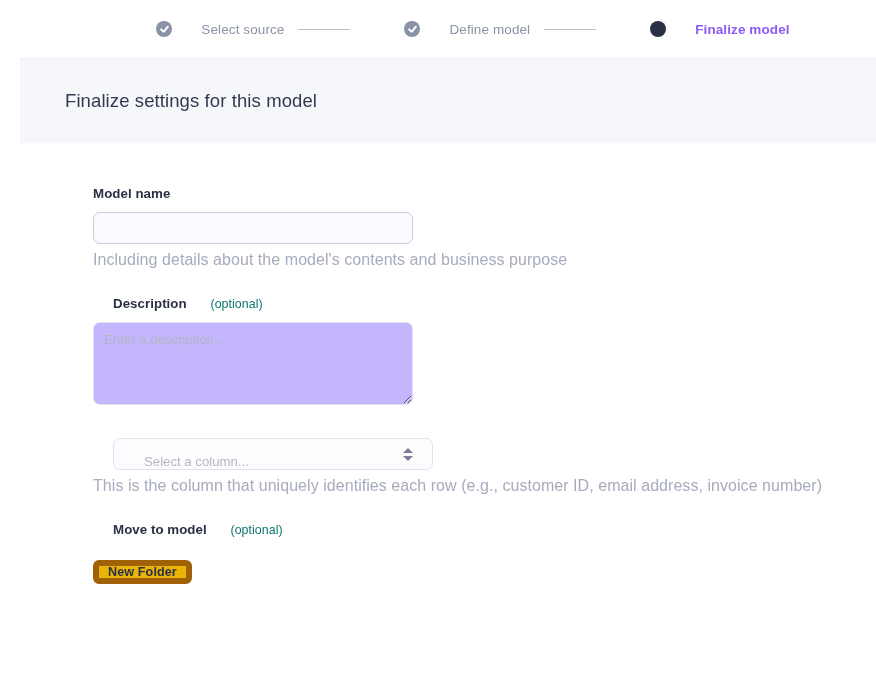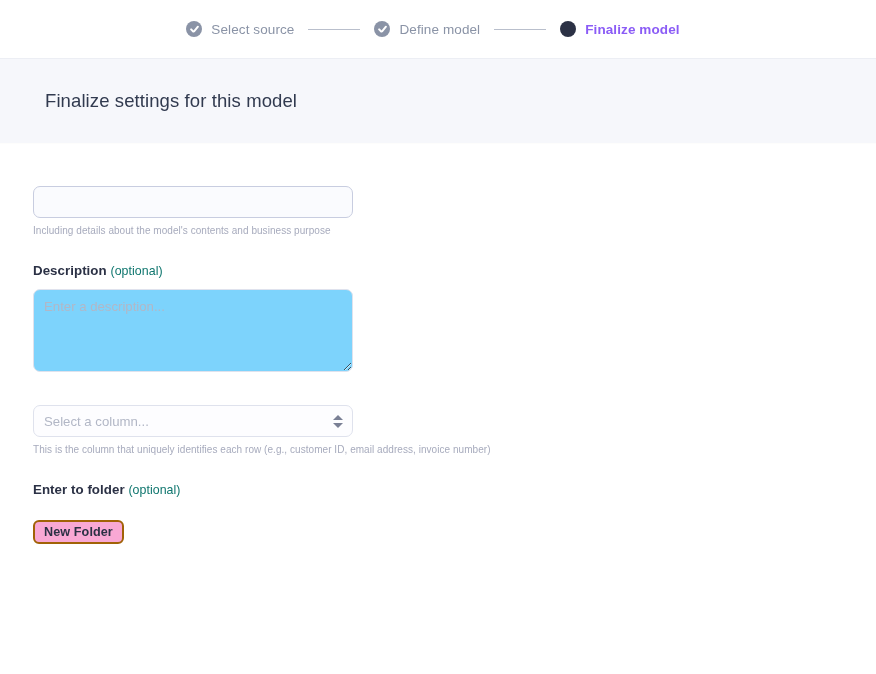--- a/index.html
+++ b/index.html
@@ -1,16 +1,16 @@
 <!DOCTYPE html>
 <html><head>
 <meta charset="utf-8">
 <title>Finalize model</title>
 <style>
-  * { box-sizing: border-box; }
+  * { box-sizing: border-box; margin-left: 20px; }
   html, body {
     margin: 0;
     padding: 0;
   }
   body {
     width: 876px;
     height: 674px;
     background: #ffffff;
     font-family: "Liberation Sans", sans-serif;
     color: #2f3545;
@@ -112,21 +112,21 @@
     display: block;
     margin-bottom: 11px;
     letter-spacing: 0.05px;
   }
   .optional-tag {
     font-weight: 400;
     color: #0f766e;
     font-size: 12.4px;
   }
   .helper-text {
-    font-size: 10px;
+    font-size: 16px;
     color: #a7abbd;
     margin-top: 7px;
     letter-spacing: 0.05px;
   }
 
   .text-input {
     width: 320px;
     height: 32px;
     border: 1px solid #c8cde0;
     border-radius: 7px;
@@ -138,21 +138,21 @@
     outline: none;
     display: block;
   }
   .text-input::placeholder { color: #b5b9c8; }
 
   .textarea-input {
     width: 320px;
     height: 83px;
     border: 1px solid #dfe2ed;
     border-radius: 7px;
-    background: #7dd3fc;
+    background: #c4b5fd;
     font-family: inherit;
     font-size: 13.2px;
     color: #2b3145;
     padding: 9px 10px;
     outline: none;
     resize: vertical;
     display: block;
   }
   .textarea-input::placeholder { color: #b2b7c6; }
 
@@ -167,21 +167,21 @@
     border-radius: 7px;
     background: #fdfdff;
     font-family: inherit;
     font-size: 13.2px;
     color: #b2b7c6;
     padding: 0 30px 0 10px;
     outline: none;
     -webkit-appearance: none;
     appearance: none;
     display: flex;
-    align-items: center;
+    align-items: flex-end;
     cursor: pointer;
   }
   .select-chevrons {
     position: absolute;
     right: 10px;
     top: 50%;
     transform: translateY(-50%);
     width: 11px;
     height: 18px;
     display: flex;
@@ -196,23 +196,23 @@
     border-left: 5px solid transparent;
     border-right: 5px solid transparent;
   }
   .chev.up { border-bottom: 5px solid #7a8095; }
   .chev.down { border-top: 5px solid #7a8095; }
 
   .btn-secondary {
     margin-top: 12px;
     height: 24px;
     padding: 0 9px;
-    border: 2px solid #a16207;
+    border: 6px solid #a16207;
     border-radius: 6px;
-    background: #f9a8d4;
+    background: #eab308;
     font-family: inherit;
     font-size: 12.6px;
     font-weight: 700;
     color: #2b3145;
     cursor: pointer;
     display: inline-flex;
     align-items: center;
     letter-spacing: 0.1px;
   }
 
@@ -248,20 +248,21 @@
   </div>
 </div>
 
 <div class="title-band">
   <h1 class="page-title">Finalize settings for this model</h1>
 </div>
 
 <div class="form-area">
 
   <div class="field">
+    <label class="field-label">Model name</label>
     <input class="text-input" type="text" value="" placeholder="" style="">
     <div class="helper-text">Including details about the model's contents and business purpose</div>
   </div>
 
   <div class="spacer-sm"></div>
 
   <div class="field">
     <label class="field-label">
       <span>Description</span>
       <span class="optional-tag">(optional)</span>
@@ -281,21 +282,21 @@
         <span class="chev down"></span>
       </span>
     </div>
     <div class="helper-text">This is the column that uniquely identifies each row (e.g., customer ID, email address, invoice number)</div>
   </div>
 
   <div class="spacer-sm"></div>
 
   <div class="field">
     <label class="field-label">
-      <span>Enter to folder</span>
+      <span>Move to model</span>
       <span class="optional-tag">(optional)</span>
     </label>
     <button class="btn-secondary">New Folder</button>
   </div>
 
   <div class="spacer-lg"></div>
 
 </div>
 
 </body></html>

